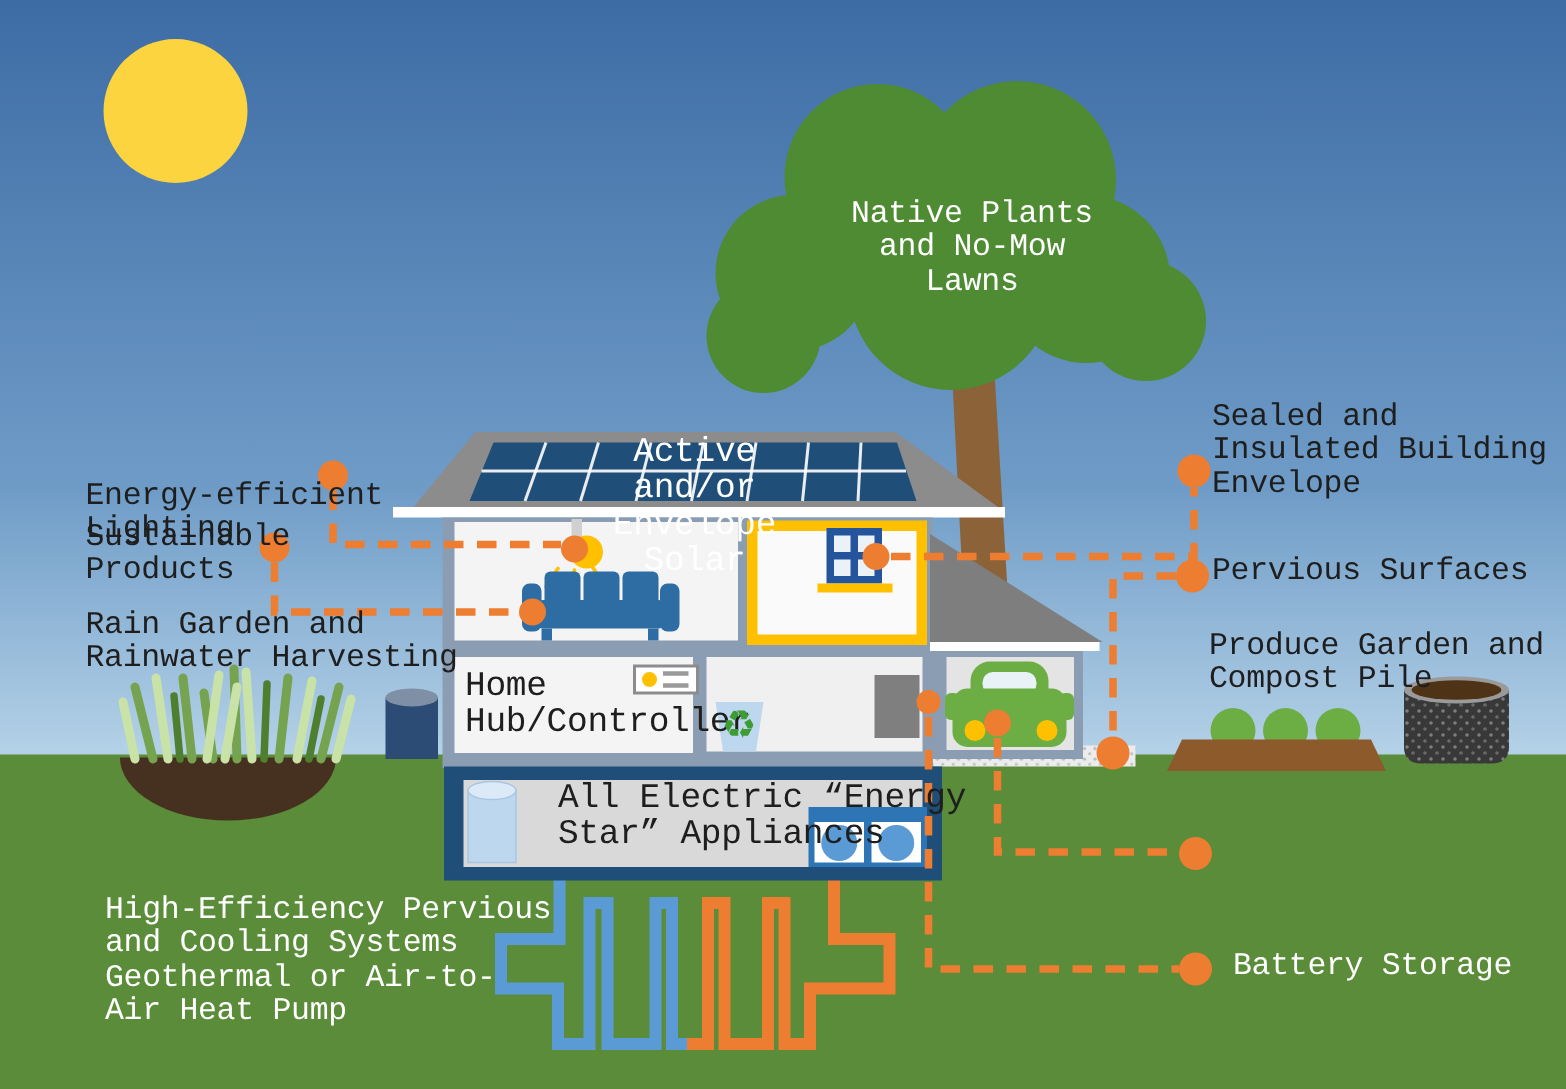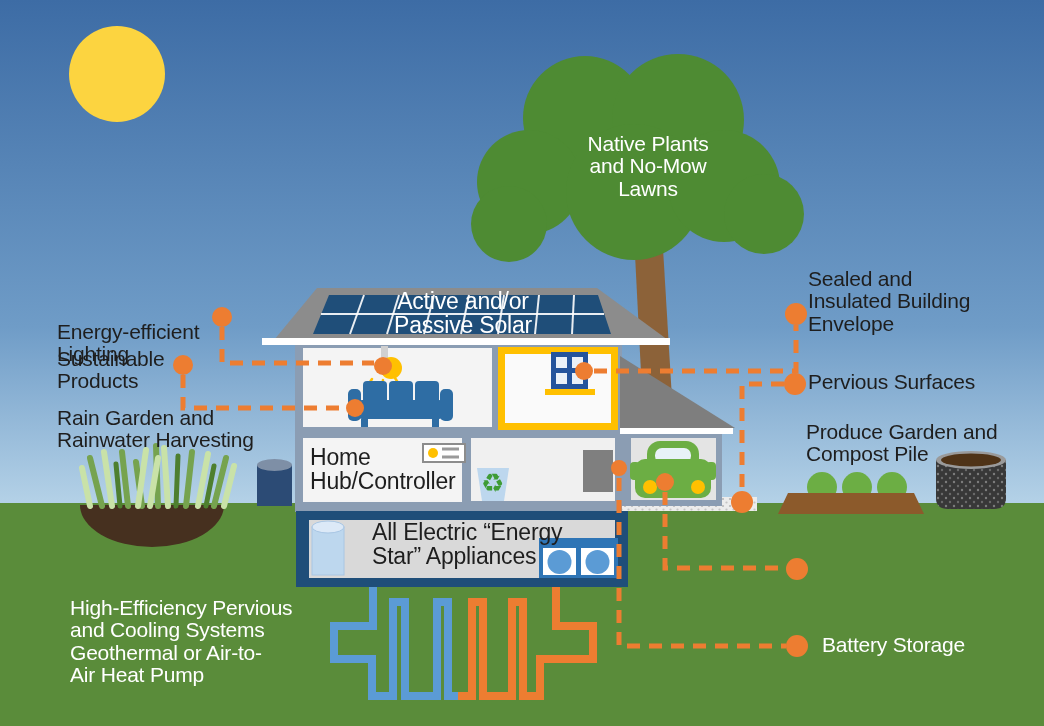--- a/index.html
+++ b/index.html
@@ -4,21 +4,21 @@
 <style>
   html,body{margin:0;padding:0;background:#222;}
   .scene{
     position:relative;width:1044px;height:726px;overflow:hidden;
     background:linear-gradient(180deg,#3d6ca5 0%,#6f9cc7 45%,#b6d3e8 70%);
     font-family:"Liberation Sans",sans-serif;
   }
   .scene svg{position:absolute;left:0;top:0;}
   .label{
     position:absolute;white-space:pre-line;line-height:1.06;
-    color:#1e1e1e;font-size:21px;letter-spacing:-0.2px;
+    color:#1e1e1e;font-size:21px;letter-spacing:-0.2px;font-family:Liberation Mono, monospace;
   }
   .label.white{color:#ffffff;}
   .label.center{text-align:center;}
   .label.big{font-size:23px;}
   .glyph{position:absolute;}
 </style>
 </head>
 <body>
 
 <div class="scene">
@@ -226,21 +226,21 @@
     <circle cx="355" cy="408" r="9"></circle>
     <circle cx="584" cy="371" r="9"></circle>
   </g>
 </svg>
 
 <div class="label white center" style="left:563px;top:133px;width:170px;">Native Plants
 and No-Mow
 Lawns</div>
 
 <div class="label white center big" style="left:377px;top:289px;width:172px;">Active and/or
-Passive Solar</div>
+Envelope Solar</div>
 
 <div class="label" style="left:57px;top:301px;margin-top:20px;">Energy-efficient
 Lighting</div>
 
 <div class="label" style="left:57px;top:348px;">Sustainable
 Products</div>
 
 <div class="label" style="left:808px;top:268px;">Sealed and
 Insulated Building
 Envelope</div>

